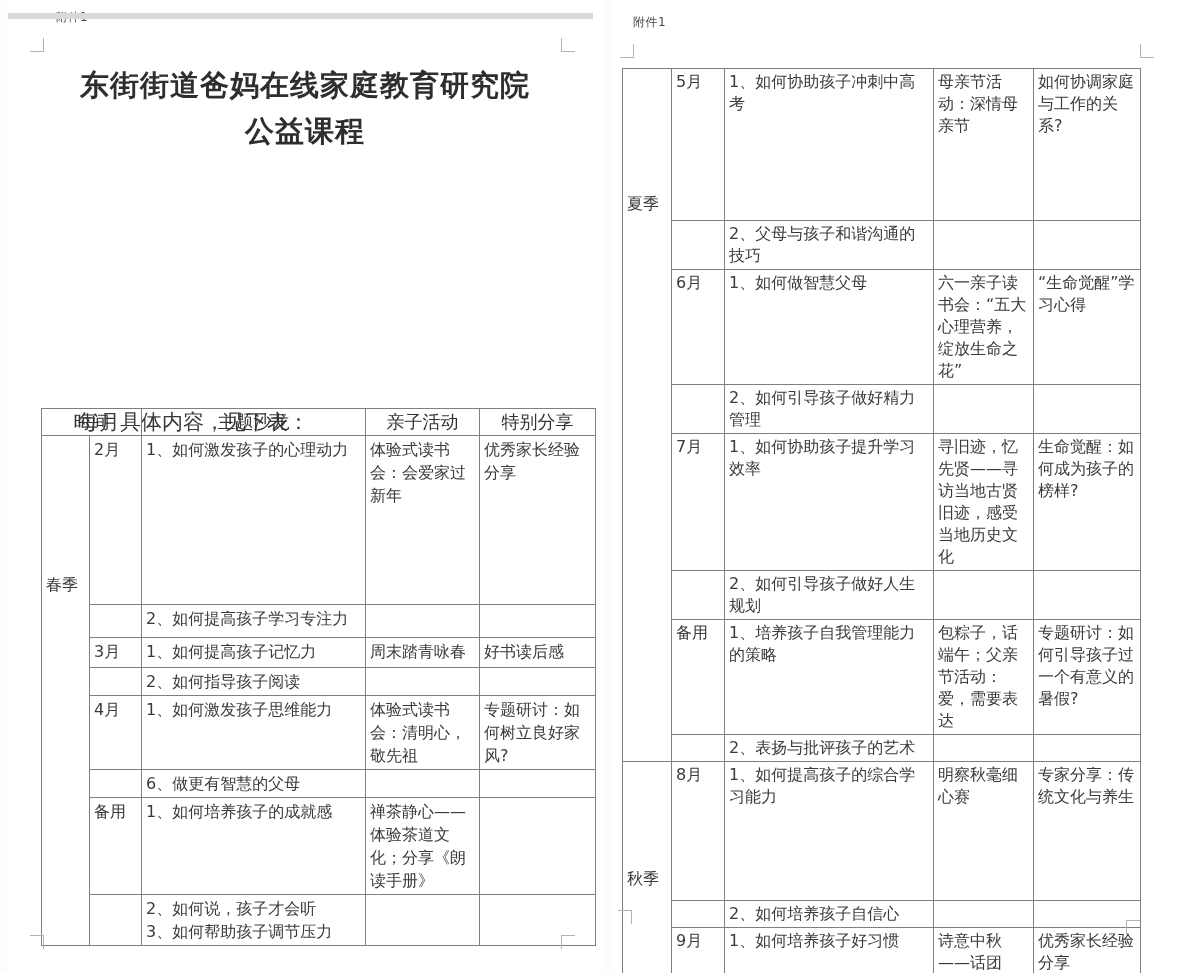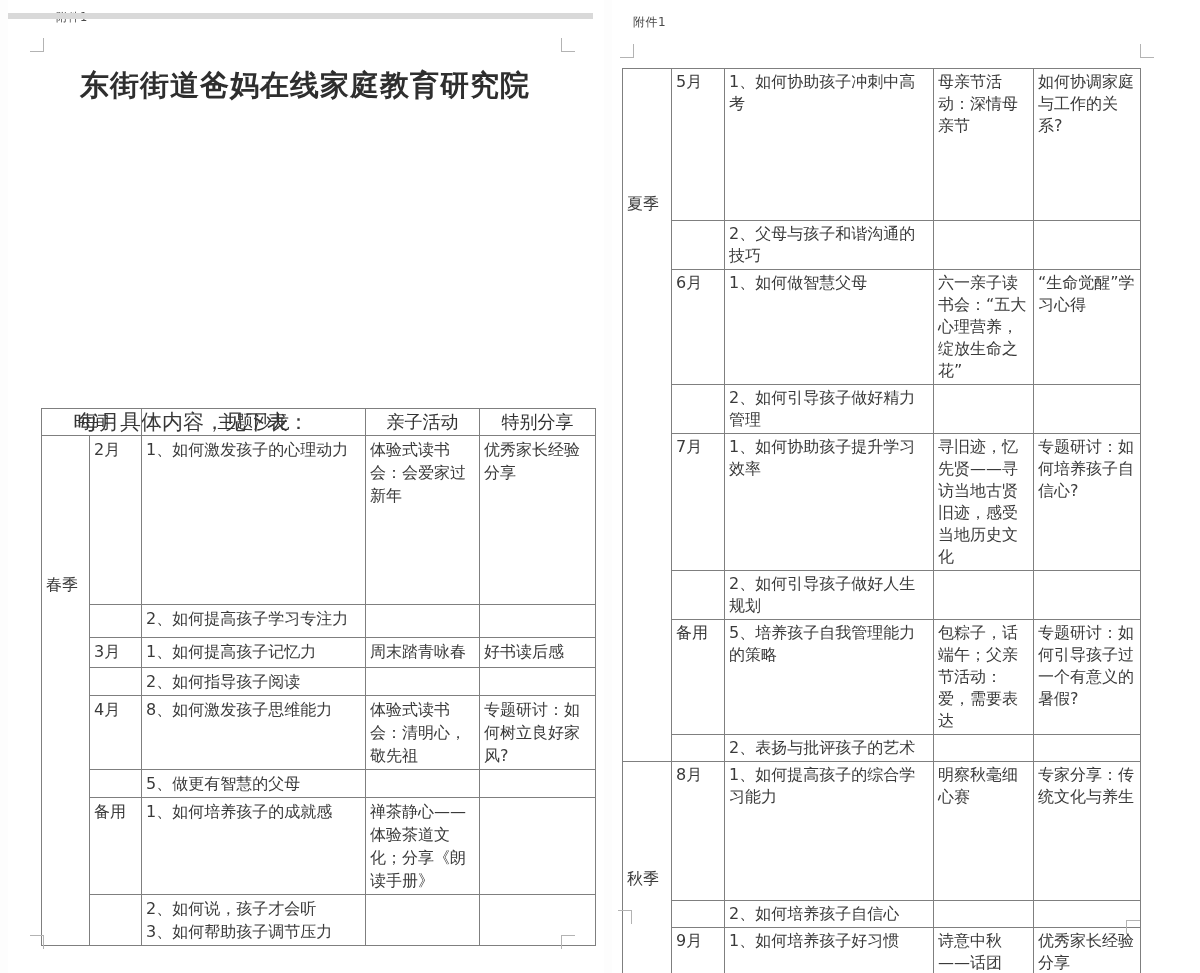--- a/index.html
+++ b/index.html
@@ -78,20 +78,21 @@
   <span class="attach attach-left">附件1</span>
   <div class="top-strip"></div>
 
   <div class="mark tl" style="left:22px; top:38px;"></div>
   <div class="mark tr" style="left:553px; top:38px;"></div>
   <div class="mark bl" style="left:22px; top:935px;"></div>
   <div class="mark br" style="left:553px; top:935px;"></div>
 
   <div class="title">
     <span style="display:block">东街街道爸妈在线家庭教育研究院</span>
+    <span style="display:block">公益课程</span>
   </div>
 
   <div class="intro">每月具体内容，见下表：</div>
 
   <table class="doc" id="table-left">
     <colgroup>
         <col style="width:48px">
         <col style="width:52px">
         <col style="width:224px">
         <col style="width:114px">
@@ -124,27 +125,27 @@
           <td class="share">好书读后感</td>
         </tr>
         <tr style="height: 22px;">
           <td class="month"></td>
           <td class="topic">2、如何指导孩子阅读</td>
           <td class="activity"></td>
           <td class="share"></td>
         </tr>
         <tr style="height: 73px;">
           <td class="month">4月</td>
-          <td class="topic">8、如何激发孩子思维能力</td>
+          <td class="topic">1、如何激发孩子思维能力</td>
           <td class="activity">体验式读书会：清明心，敬先祖</td>
           <td class="share">专题研讨：如何树立良好家风?</td>
         </tr>
         <tr style="height: 25px;">
           <td class="month"></td>
-          <td class="topic">5、做更有智慧的父母</td>
+          <td class="topic">6、做更有智慧的父母</td>
           <td class="activity"></td>
           <td class="share"></td>
         </tr>
         <tr style="height: 91px;">
           <td class="month">备用</td>
           <td class="topic">1、如何培养孩子的成就感</td>
           <td class="activity">禅茶静心——体验茶道文化；分享《朗读手册》</td>
           <td class="share"></td>
         </tr>
         <tr style="height: 48px;">
@@ -197,31 +198,31 @@
         <tr style="height: 22px;">
           <td class="month"></td>
           <td class="topic">2、如何引导孩子做好精力管理</td>
           <td class="activity"></td>
           <td class="share"></td>
         </tr>
         <tr style="height: 108px;">
           <td class="month">7月</td>
           <td class="topic">1、如何协助孩子提升学习效率</td>
           <td class="activity">寻旧迹，忆先贤——寻访当地古贤旧迹，感受当地历史文化</td>
-          <td class="share">专题研讨：如何培养孩子自信心?</td>
+          <td class="share">生命觉醒：如何成为孩子的榜样?</td>
         </tr>
         <tr style="height: 23px;">
           <td class="month"></td>
           <td class="topic">2、如何引导孩子做好人生规划</td>
           <td class="activity"></td>
           <td class="share"></td>
         </tr>
         <tr style="height: 90px;">
           <td class="month">备用</td>
-          <td class="topic">5、培养孩子自我管理能力的策略</td>
+          <td class="topic">1、培养孩子自我管理能力的策略</td>
           <td class="activity">包粽子，话端午；父亲节活动：爱，需要表达</td>
           <td class="share">专题研讨：如何引导孩子过一个有意义的暑假?</td>
         </tr>
         <tr style="height: 27px;">
           <td class="month"></td>
           <td class="topic">2、表扬与批评孩子的艺术</td>
           <td class="activity"></td>
           <td class="share"></td>
         </tr>
         <tr style="height: 139px;">

